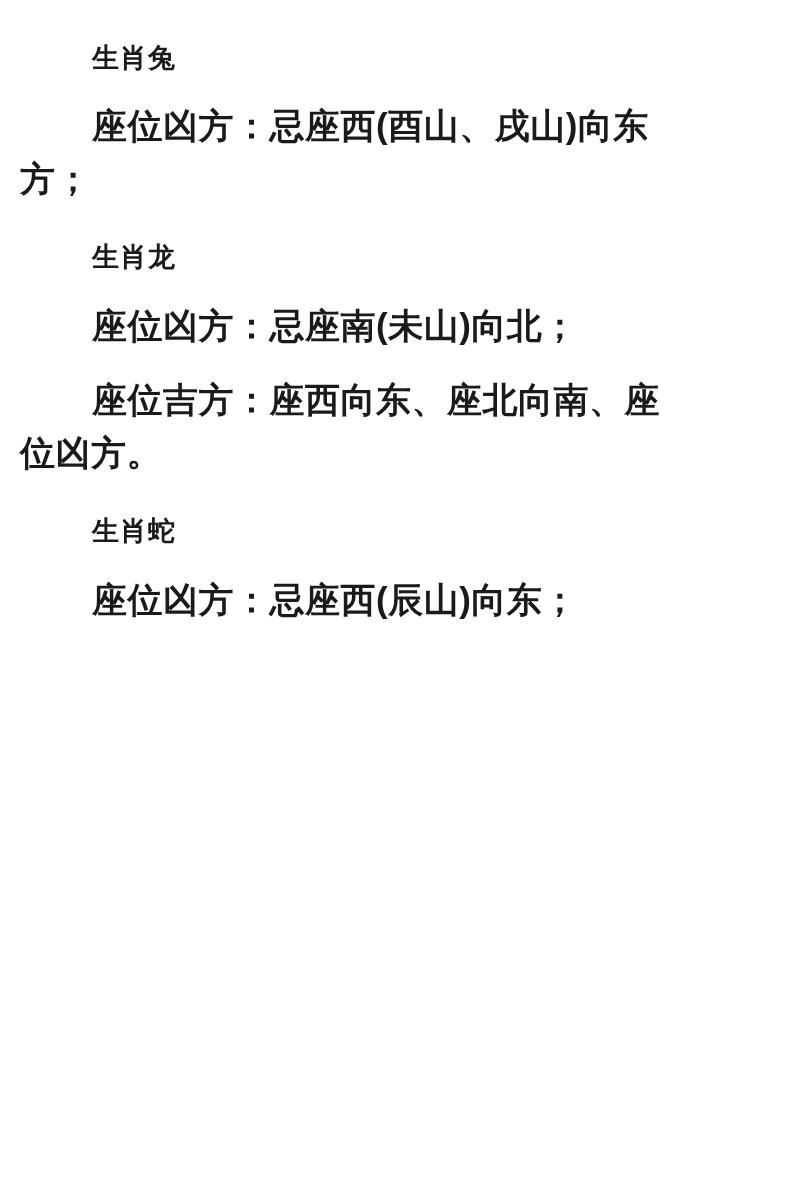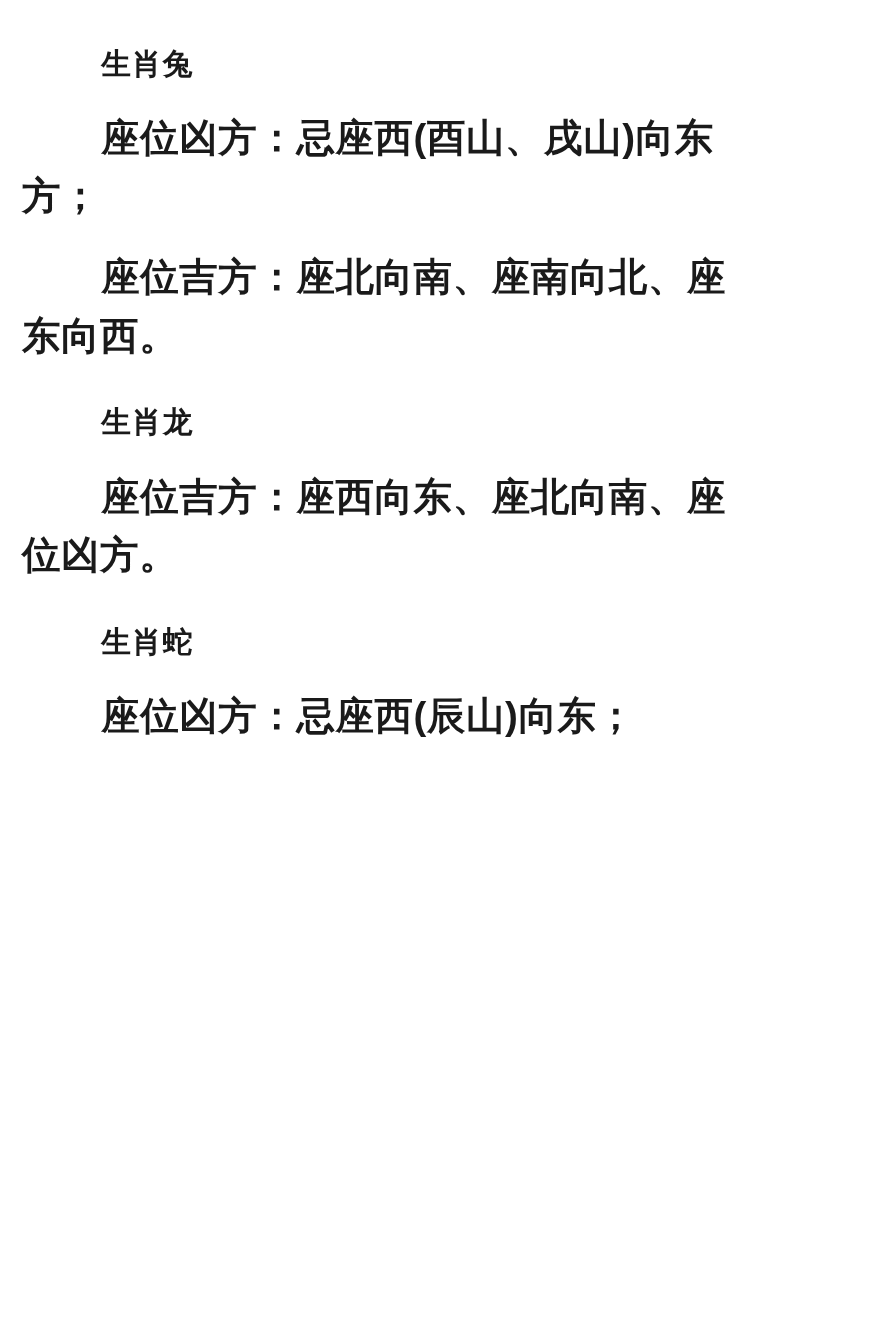--- a/index.html
+++ b/index.html
@@ -51,25 +51,25 @@
   .sec-rabbit .zodiac-heading { padding-top: 22px; }
 </style>
 </head>
 <body>
 
 <div class="page">
 
   <div class="section sec-rabbit">
     <h2 class="zodiac-heading">生肖兔</h2>
     <p class="line"><span class="label">座位凶方：</span><span class="value">忌座西(酉山、戌山)向东方；</span></p>
-    <p class="line"><span class="label">座位吉方：</span><span class="value">座北向南、座南向北、座东向西。</span></p>
   </div>
 
   <div class="section">
     <h2 class="zodiac-heading">生肖龙</h2>
+    <p class="line"><span class="label">座位凶方：</span><span class="value">忌座南(未山)向北；</span></p>
     <p class="line"><span class="label">座位吉方：</span><span class="value">座西向东、座北向南、座位凶方。</span></p>
   </div>
 
   <div class="section">
     <h2 class="zodiac-heading">生肖蛇</h2>
     <p class="line"><span class="label">座位凶方：</span><span class="value">忌座西(辰山)向东；</span></p>
   </div>
 
 
 </div>

